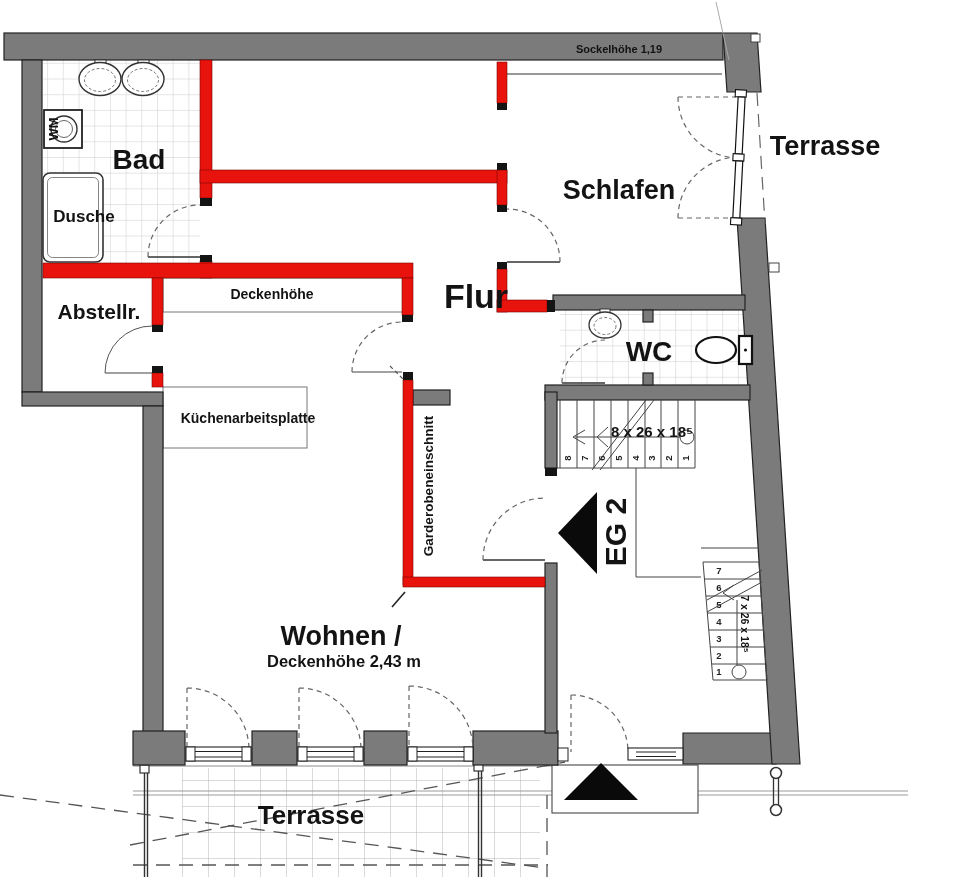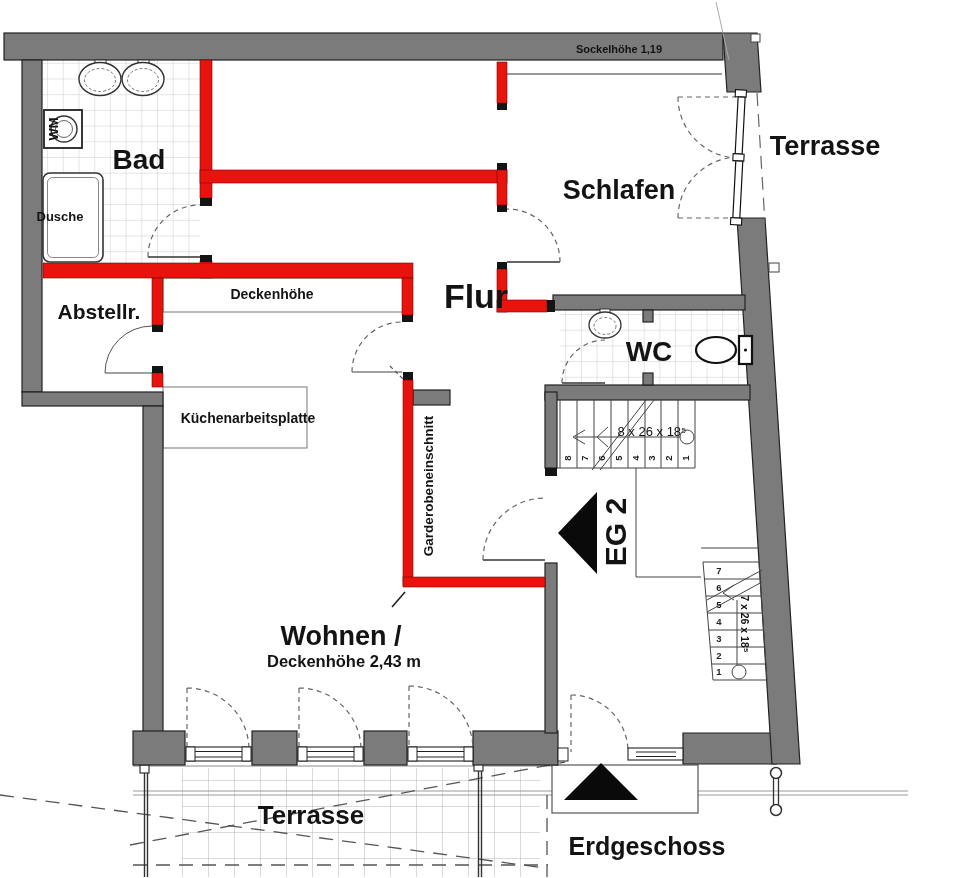--- a/index.html
+++ b/index.html
@@ -249,36 +249,35 @@
 
   <path d="M507,74 H722" stroke="#333" stroke-width="1" fill="none"></path>
   <path d="M716,2 L729,60" stroke="#aaa" stroke-width="1" fill="none"></path>
   <rect x="751" y="34" width="9" height="8" fill="#fff" stroke="#444" stroke-width="1"></rect>
   <rect x="769" y="263" width="10" height="9" fill="#fff" stroke="#444" stroke-width="1"></rect>
   <path d="M390,366 L403,379" stroke="#555" stroke-width="1.2" stroke-dasharray="4,3" fill="none"></path>
   <path d="M392,607 L405,592" stroke="#222" stroke-width="1.6" fill="none"></path>
 </svg>
 
 <div class="lbl" style="left:139px;top:160px;font-size:28px">Bad</div>
-<div class="lbl" style="left:60px;top:216px;font-size:13px">Dusche</div>
+<div class="lbl" style="left:84px;top:216px;font-size:17px">Dusche</div>
 <div class="lbl" style="left:619px;top:190px;font-size:27px">Schlafen</div>
 <div class="lbl" style="left:825px;top:146px;font-size:27px">Terrasse</div>
 <div class="lbl" style="left:99px;top:311px;font-size:21px">Abstellr.</div>
 <div class="lbl" style="left:272px;top:294px;font-size:14px">Deckenhöhe</div>
 <div class="lbl" style="left:476px;top:296px;font-size:34px">Flur</div>
 <div class="lbl" style="left:649px;top:352px;font-size:28px">WC</div>
 <div class="lbl" style="left:248px;top:418px;font-size:14px">Küchenarbeitsplatte</div>
 <div class="lbl rneg" style="left:429px;top:486px;font-size:13.5px">Garderobeneinschnitt</div>
 <div class="lbl" style="left:619px;top:49px;font-size:11px">Sockelhöhe 1,19</div>
 <div class="lbl" style="left:341px;top:636px;font-size:27px">Wohnen /</div>
 <div class="lbl" style="left:344px;top:661px;font-size:16.5px">Deckenhöhe 2,43 m</div>
 <div class="lbl" style="left:311px;top:815px;font-size:26px">Terrasse</div>
-<div class="lbl" style="left:647px;top:846px;font-size:25px">Erdgeschoss</div>
 <div class="lbl rneg" style="left:616px;top:532px;font-size:30px">EG 2</div>
-<div class="lbl" style="left:652px;top:431px;font-size:13px;font-weight:400">8 x 26 x 18⁵</div>
+<div class="lbl" style="left:652px;top:431px;font-size:15px;font-weight:700">8 x 26 x 18⁵</div>
 <div class="lbl rpos" style="left:745px;top:624px;font-size:10.5px;font-weight:600">7 x 26 x 18⁵</div>
 <div class="lbl rneg" style="left:53px;top:129px;font-size:13px">WM</div>
 
 <div id="stair-upper-numbers">
       <span class="stepnum" style="left: 568px; top: 458px; position: absolute;">8</span>
       <span class="stepnum" style="left: 585px; top: 458px; position: absolute;">7</span>
       <span class="stepnum" style="left: 602px; top: 458px; position: absolute;">6</span>
       <span class="stepnum" style="left: 619px; top: 458px; position: absolute;">5</span>
       <span class="stepnum" style="left: 636px; top: 458px; position: absolute;">4</span>
       <span class="stepnum" style="left: 652px; top: 458px; position: absolute;">3</span>

